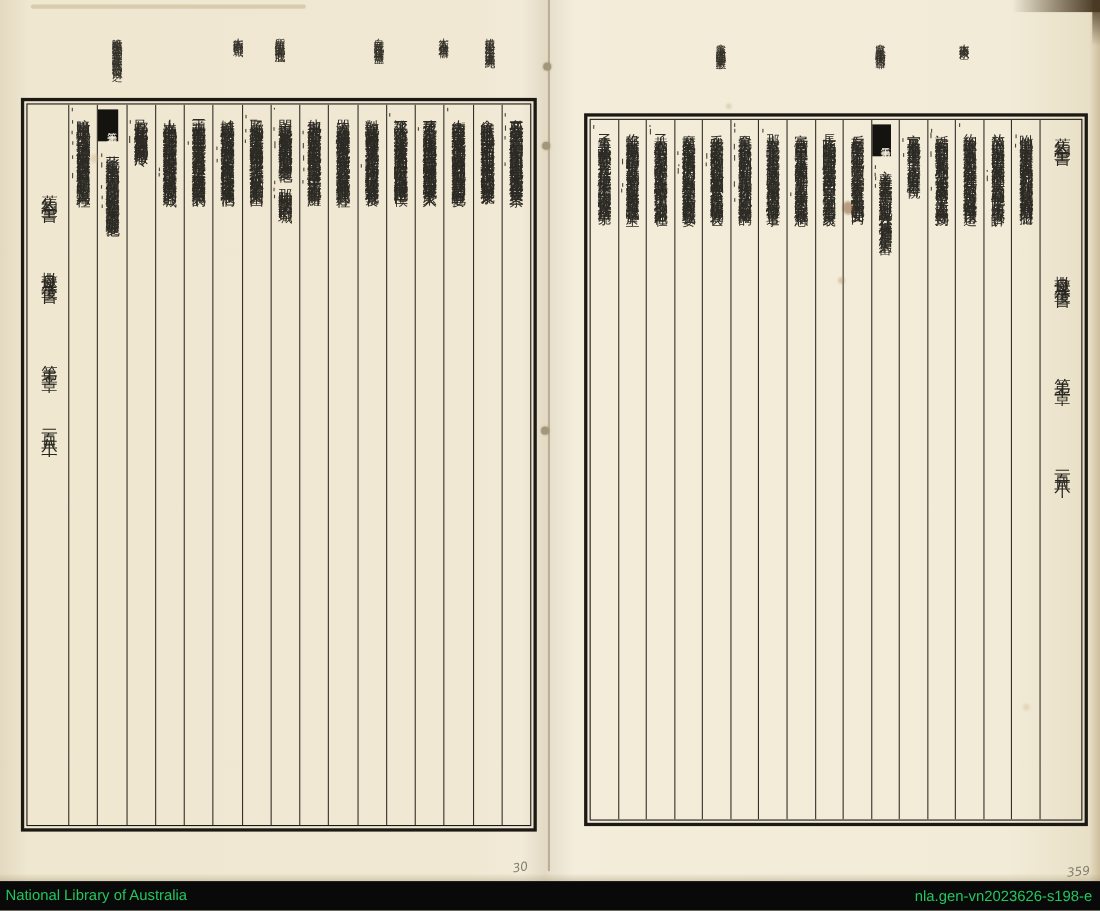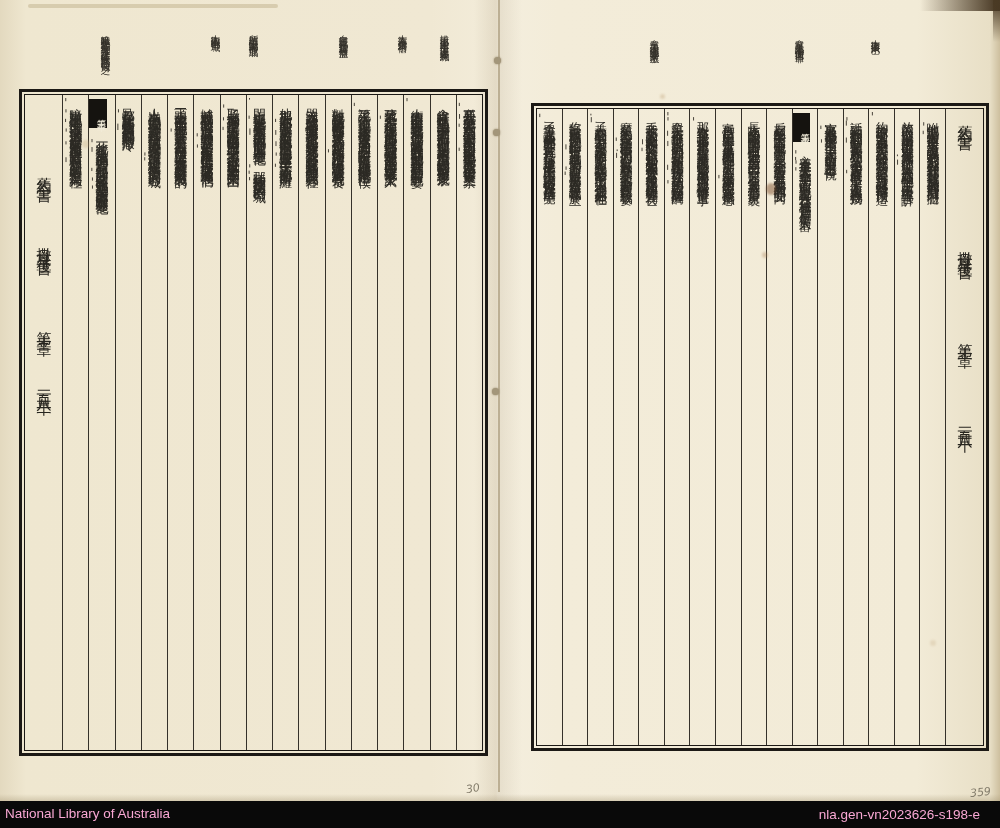--- a/index.html
+++ b/index.html
@@ -90,24 +90,24 @@
   .s5 { left:930px; top:640px; width:6px; height:6px; background:#bfa377; opacity:.25; }
 
   
   .pencil { position:absolute; font-family:"DejaVu Sans", sans-serif; font-style:italic; color:#847d6c; font-size:11px; }
   .pm-left { left:466px; top:782px; transform:rotate(-10deg); }
   .pm-right { left:970px; top:786px; transform:rotate(-6deg); }
 
   
   .strip {
     position:absolute; left:0; bottom:0; width:1000px; height:27px; background:#090909;
-    font-family:"Liberation Sans", sans-serif; font-size:13.5px; color:#f9a8d4;
+    font-family:"Liberation Sans", sans-serif; font-size:13.5px; color:#22c55e;
   }
   .strip-left { position:absolute; left:5px; top:5px; }
-  .strip-right { position:absolute; right:20px; top:6px; }
+  .strip-right { position:absolute; right:7px; top:6px; }
 </style>
 </head>
 <body>
 
 <div class="scan">
 
   <div class="paper-left"></div>
   <div class="paper-right"></div>
   <div class="spine-shadow"></div>
   <div class="spine-line"></div>

